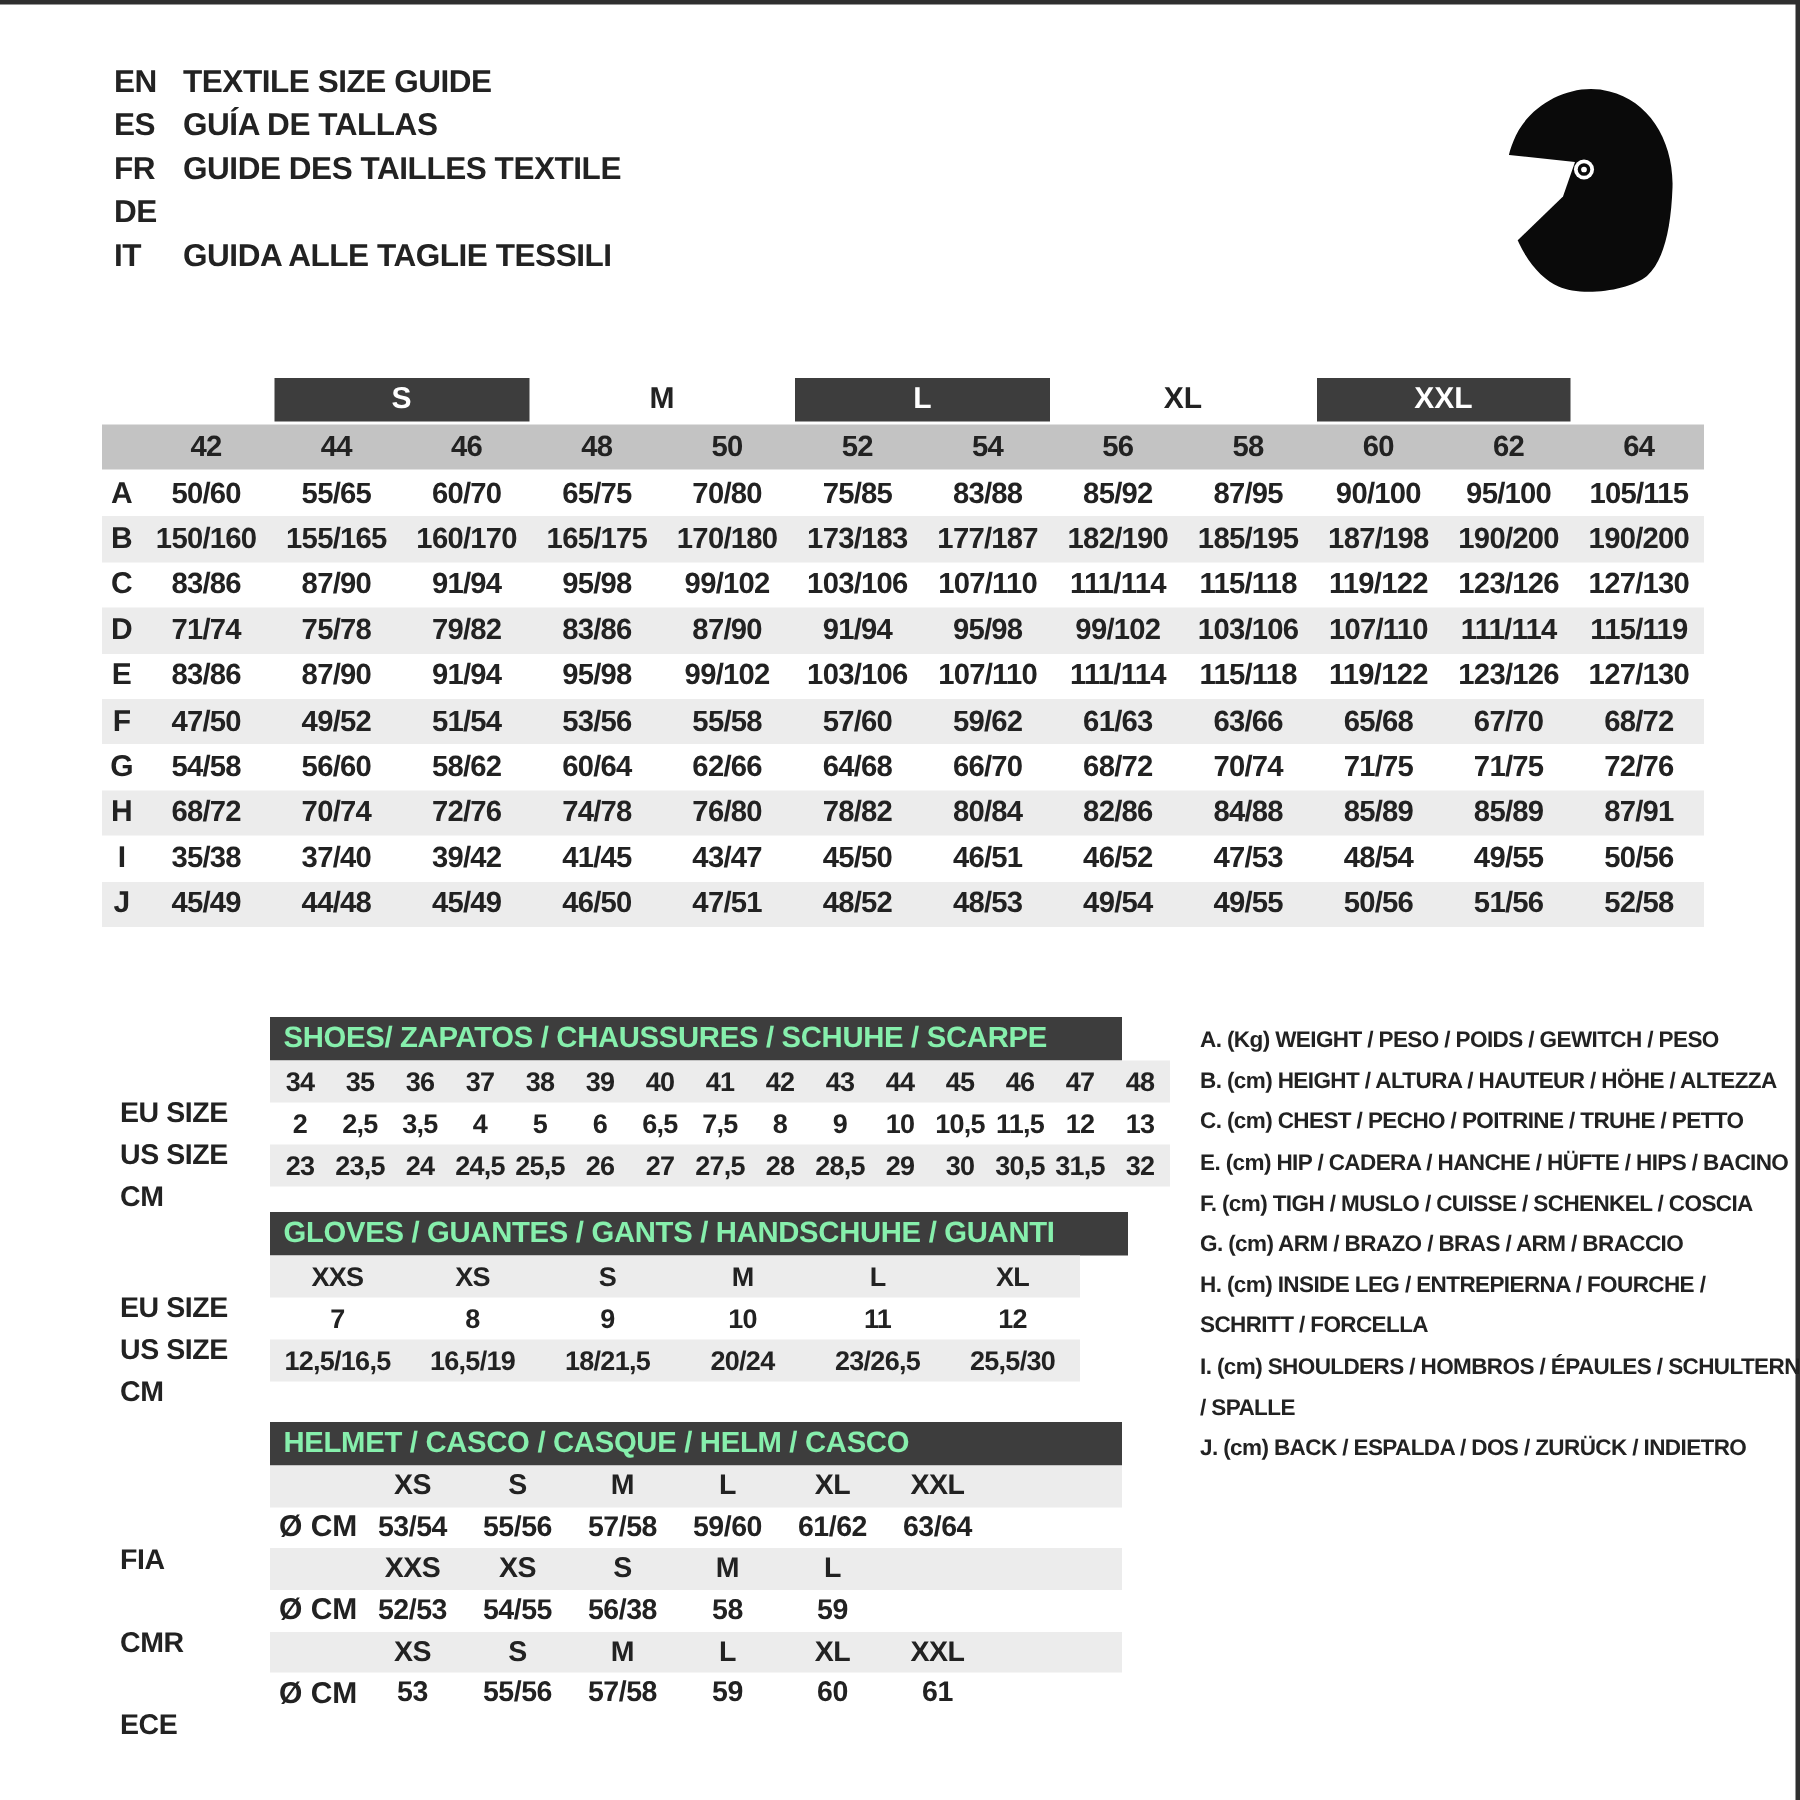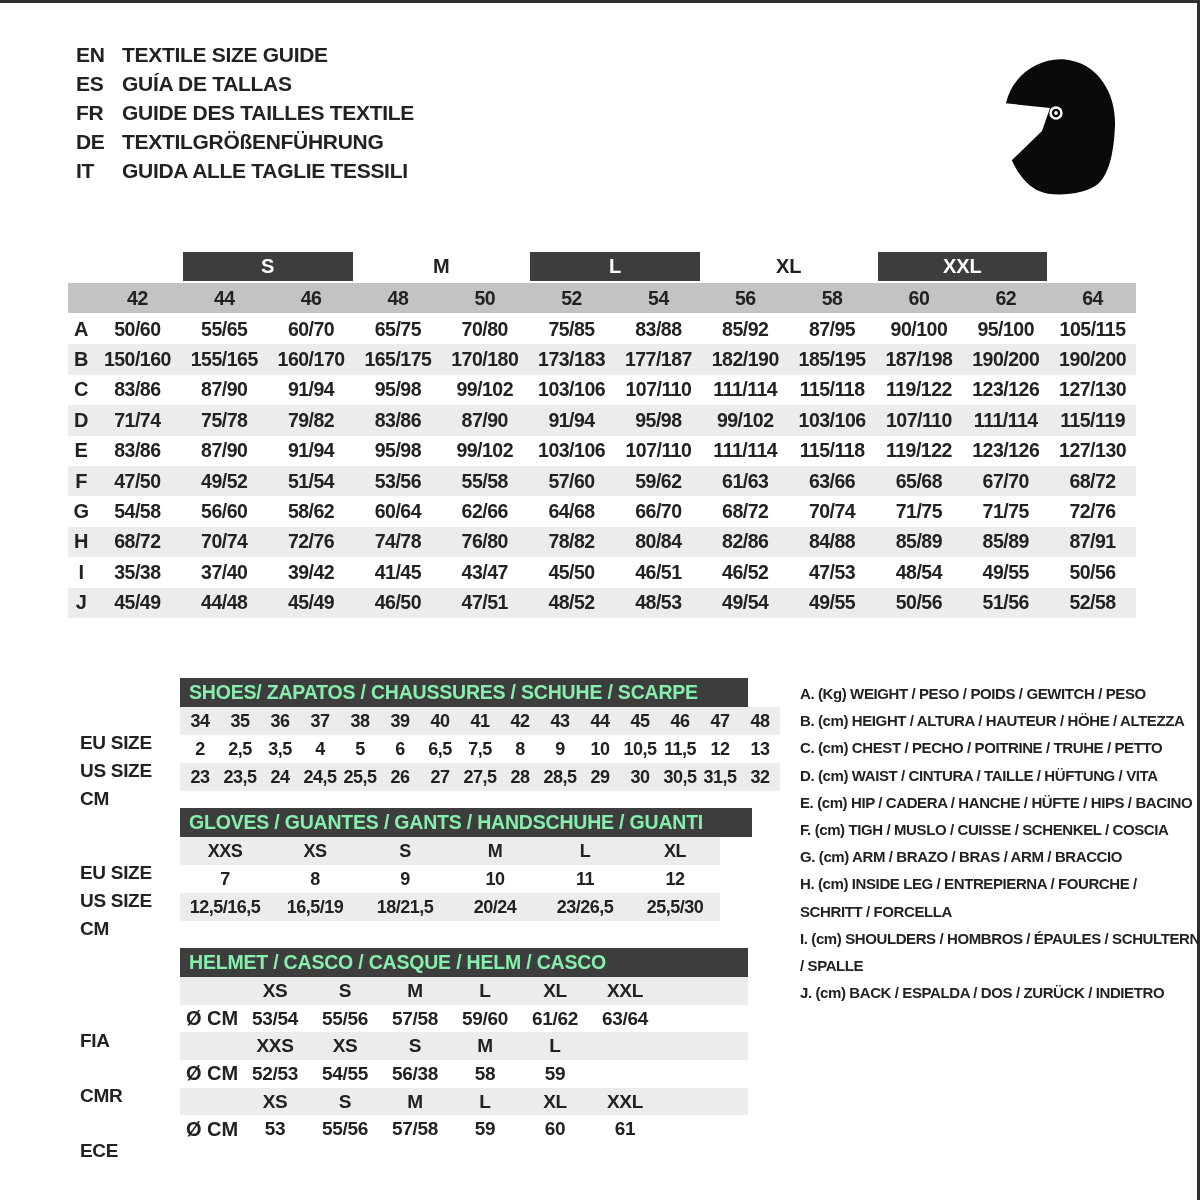--- a/index.html
+++ b/index.html
@@ -64,21 +64,20 @@
       <div class="lang-row">
         <div class="lang-code">ES</div>
         <div class="lang-text">GUÍA DE TALLAS</div>
       </div>
       <div class="lang-row">
         <div class="lang-code">FR</div>
         <div class="lang-text">GUIDE DES TAILLES TEXTILE</div>
       </div>
       <div class="lang-row">
         <div class="lang-code">DE</div>
-        <div class="lang-text">TEXTILGRÖßENFÜHRUNG</div>
       </div>
       <div class="lang-row">
         <div class="lang-code">IT</div>
         <div class="lang-text">GUIDA ALLE TAGLIE TESSILI</div>
       </div>
     </div>
 
   <svg class="helmet-icon" width="150" height="165" viewBox="0 0 150 165" xmlns="http://www.w3.org/2000/svg">
     <path fill="#0a0a0a" d="M91,17 C117,23 134,50 133,81 C132,109 127,130 116,140
              C104,150 72,154 57,147 C45,142 33,127 27,109
@@ -442,21 +441,20 @@
             <div class="hm-cell">61</div>
           </div>
         </div>
       </div>
   </div>
 
   <div class="legend" id="legend">
       <div class="legend-line">A. (Kg) WEIGHT / PESO / POIDS / GEWITCH / PESO</div>
       <div class="legend-line">B. (cm) HEIGHT / ALTURA / HAUTEUR / HÖHE / ALTEZZA</div>
       <div class="legend-line">C. (cm) CHEST / PECHO / POITRINE / TRUHE / PETTO</div>
-      <div class="legend-line">D. (cm) WAIST / CINTURA / TAILLE / HÜFTUNG / VITA</div>
       <div class="legend-line">E. (cm) HIP / CADERA / HANCHE / HÜFTE / HIPS /  BACINO</div>
       <div class="legend-line">F. (cm) TIGH / MUSLO / CUISSE / SCHENKEL / COSCIA</div>
       <div class="legend-line">G. (cm) ARM  / BRAZO / BRAS / ARM / BRACCIO</div>
       <div class="legend-line">H. (cm) INSIDE LEG / ENTREPIERNA / FOURCHE / SCHRITT / FORCELLA</div>
       <div class="legend-line">I.  (cm) SHOULDERS / HOMBROS / ÉPAULES / SCHULTERN / SPALLE</div>
       <div class="legend-line">J. (cm) BACK / ESPALDA / DOS / ZURÜCK / INDIETRO</div>
     </div>
 </div>
 
 </body></html>

